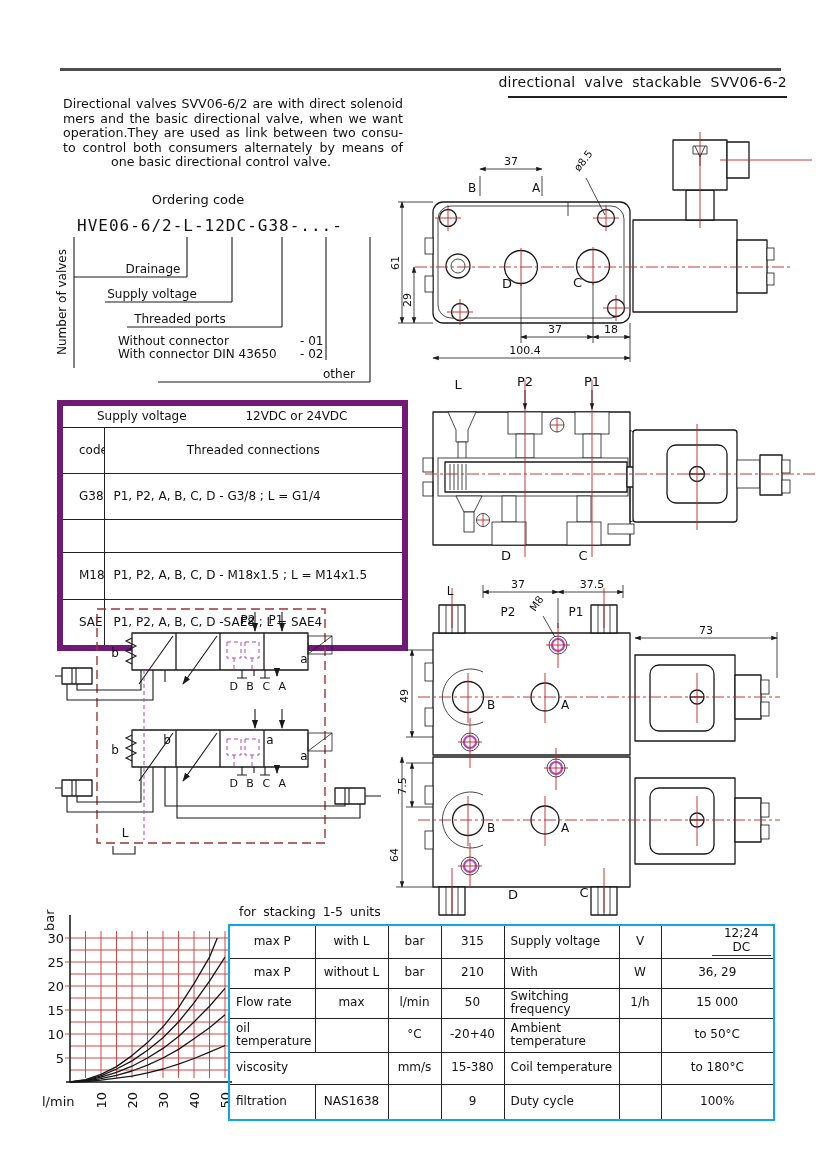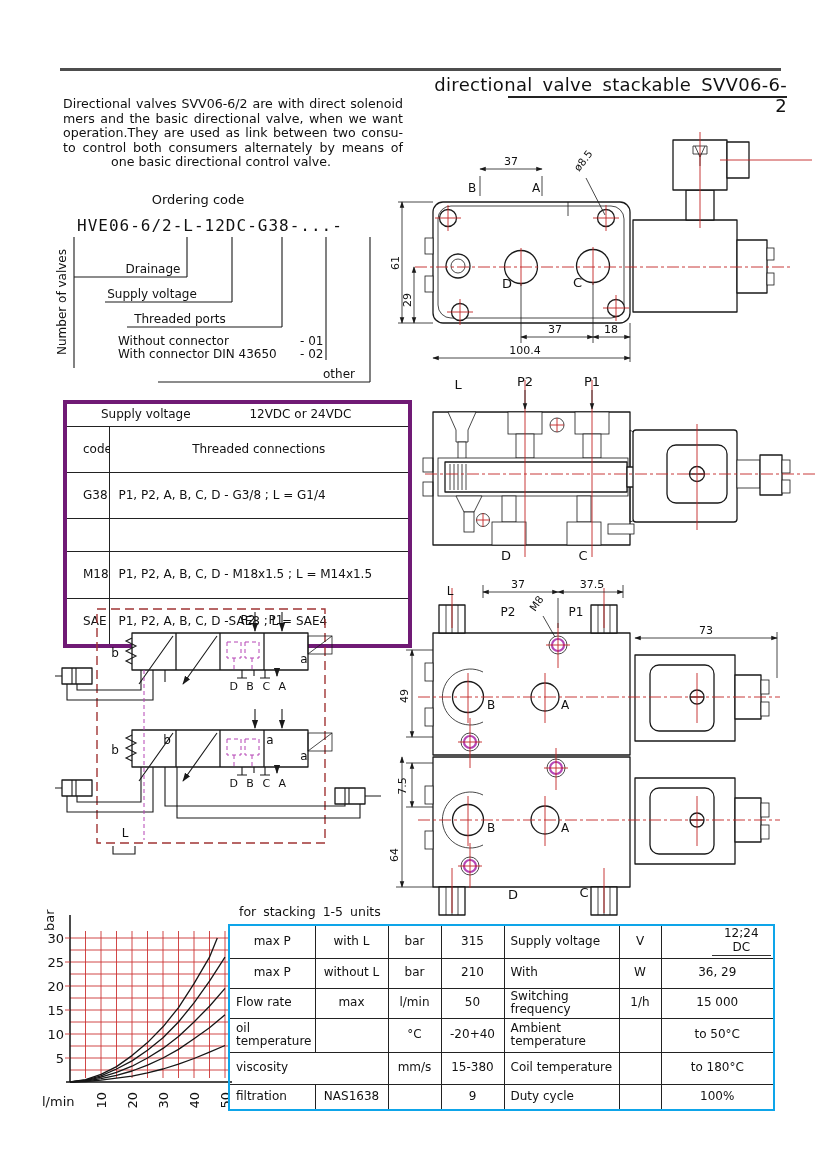--- a/index.html
+++ b/index.html
@@ -2,32 +2,32 @@
 <html><head>
 <meta charset="utf-8">
 <style>
   html,body{margin:0;padding:0;background:#fff;}
   #page{position:relative;width:826px;height:1169px;background:#fff;overflow:hidden;
         font-family:"DejaVu Sans","Liberation Sans",sans-serif;color:#111;}
   .abs{position:absolute;}
 
   
   #top-rule{left:60px;top:68px;width:721px;height:3px;background:#4d4d4d;}
-  #doc-title{left:427px;top:74px;width:360px;text-align:right;font-size:18px;letter-spacing:.3px;word-spacing:4px;}
+  #doc-title{left:427px;top:74px;width:360px;text-align:right;font-size:14px;letter-spacing:.3px;word-spacing:4px;}
   #title-underline{left:508px;top:96px;width:279px;height:2px;background:#222;}
 
   
   #intro{left:63px;top:97px;width:340px;font-size:12.6px;line-height:14.5px;}
   #intro .jl{text-align:justify;text-align-last:justify;}
   #intro .ll{text-align:left;margin-left:48px;}
 
   
   table{border-collapse:collapse;table-layout:fixed;font-size:12px;}
   td{border:1px solid #222;overflow:hidden;vertical-align:middle;line-height:1.12;}
-  #ports-table{left:63px;top:400px;width:345px;border:4px solid #701a75;}
+  #ports-table{left:57px;top:400px;width:345px;border:6px solid #701a75;}
   #ports-table td{padding:0 4px;}
   #ports-table .cc{text-align:center;padding:16px;}
   #ports-table .rt{padding-left:9px;}
   #spec-table{left:228px;top:924px;width:545px;border:2px solid #0ea5e9;}
   #spec-table td{padding:0 2px;}
   #spec-table .l{padding-left:6px;}
   #spec-table .c{text-align:center;}
   .uline{display:inline-block;border-bottom:1px solid #333;padding:0 8px 1px 8px;margin-left:48px;}
   #stacking-note{left:239px;top:904px;font-size:12.5px;word-spacing:3px;}
 
@@ -542,21 +542,21 @@
       <td class="c">to 50°C</td>
     </tr>
     <tr style="height:32px">
       <td class="l" colspan="2">viscosity</td>
       <td class="c">mm/s</td>
       <td class="c">15-380</td>
       <td class="l">Coil temperature</td>
       <td class="c"></td>
       <td class="c">to 180°C</td>
     </tr>
-    <tr style="height:26px">
+    <tr style="height:36px">
       <td class="l">filtration</td>
       <td class="c">NAS1638</td>
       <td class="c"></td>
       <td class="c">9</td>
       <td class="l">Duty cycle</td>
       <td class="c"></td>
       <td class="c">100%</td>
     </tr>
   </tbody>
     </table>

